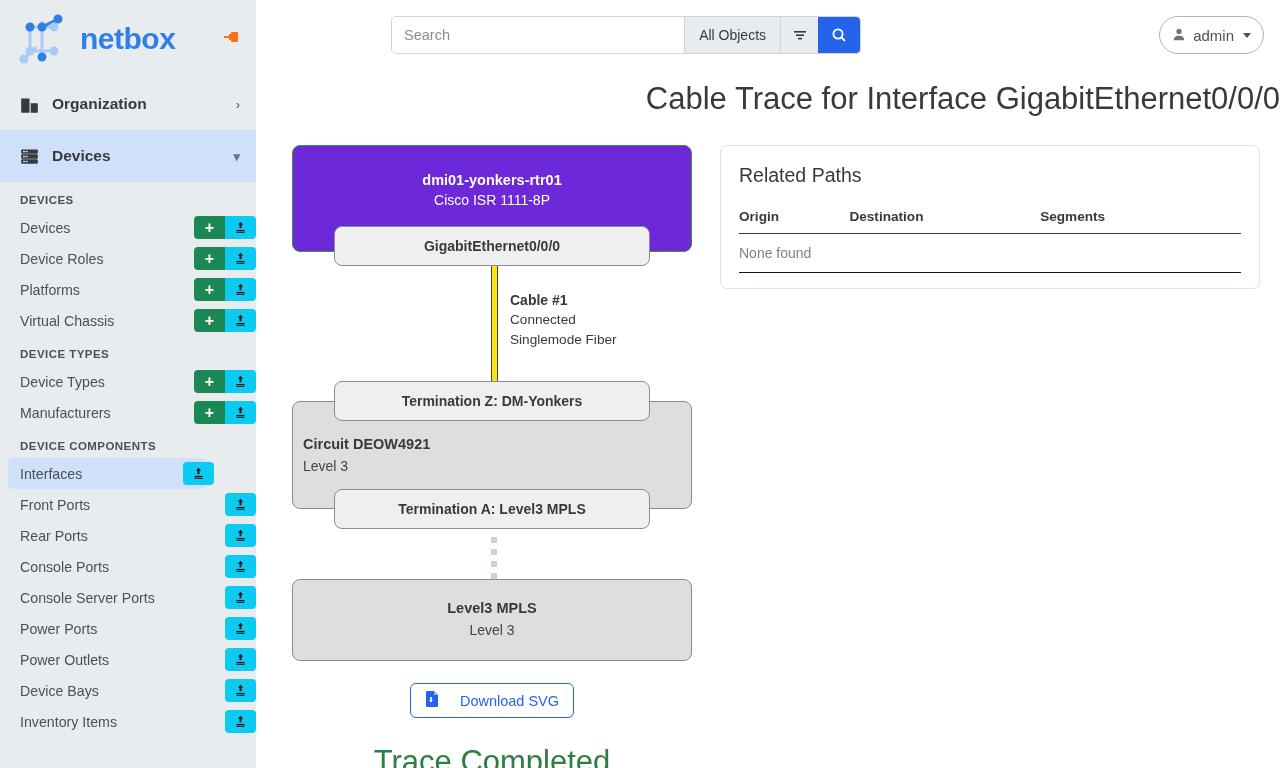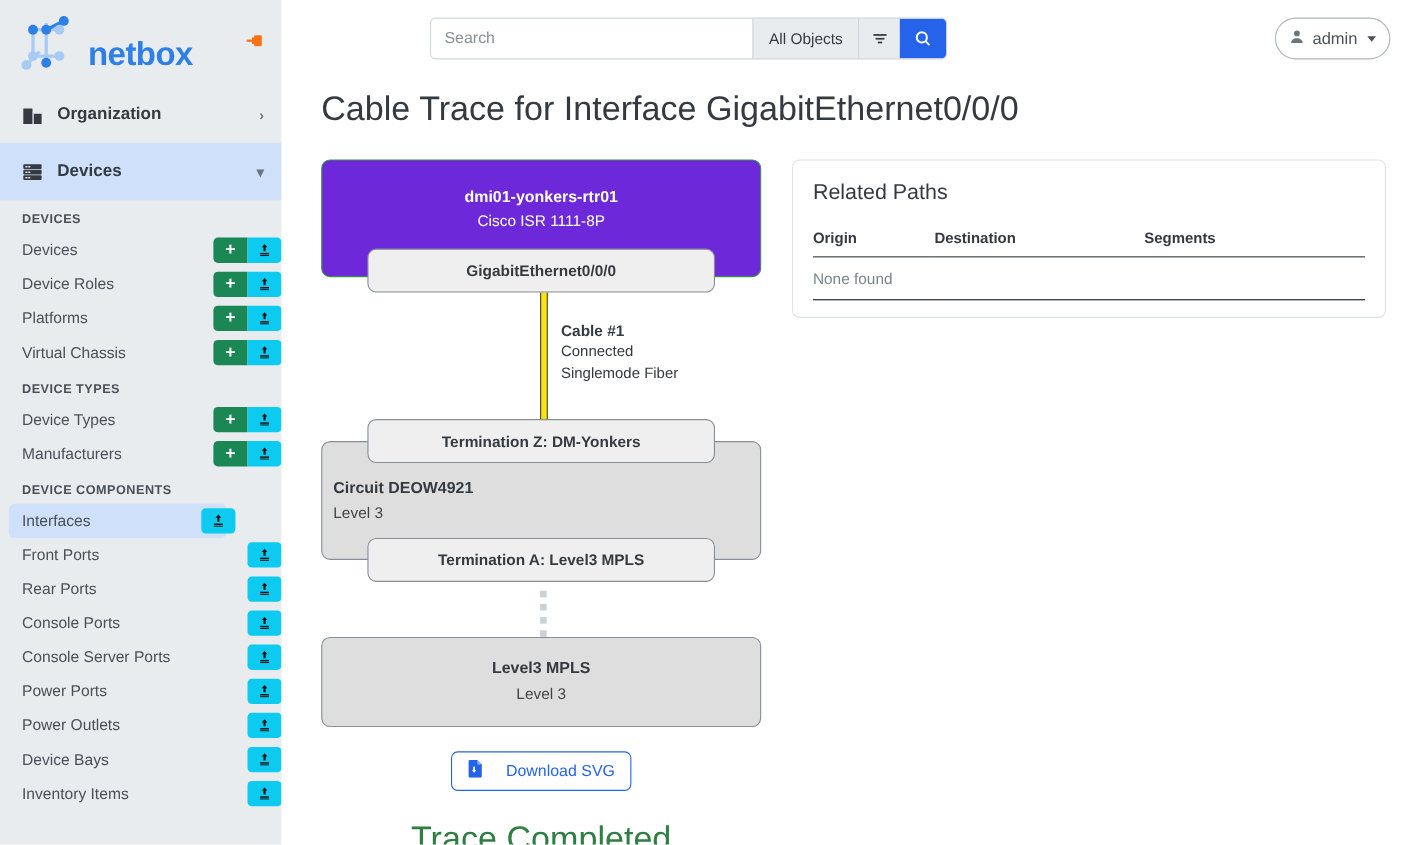--- a/index.html
+++ b/index.html
@@ -17,21 +17,21 @@
   #sidebar {
     width: 256px; height: 768px; flex: 0 0 256px;
     background: #e9ecef;
     overflow: hidden;
     position: relative;
   }
   .brand-row {
     height: 78px; display: flex; align-items: center;
     padding: 0 14px 0 16px;
   }
-  .brand-logo { display:flex; align-items:flex-end; gap:6px; }
+  .brand-logo { display:flex; align-items:center; gap:6px; }
   .brand-wordmark { font-size: 30px; font-weight: 700; color: #2f7fe8; letter-spacing: -0.5px; line-height: 1; }
   .pin-icon { margin-left: auto; }
 
   .nav-group {
     display: flex; align-items: center;
     height: 52px; padding: 0 16px;
     cursor: pointer;
     font-size: 15.5px; font-weight: 700; color: #343a40;
   }
   .nav-group.active { background: #cfe0fb; }
@@ -77,21 +77,21 @@
                    border-left: 1px solid #ced4da; cursor: pointer; }
   .search-go { display:flex; align-items:center; justify-content:center; width: 42px; background:#2563eb;
                cursor: pointer; }
 
   .user-btn { display:flex; align-items:center; gap:7px; height:38px; padding: 0 12px;
               border: 1px solid #adb5bd; border-radius: 19px; color:#495057; font-size: 15px;
               cursor:pointer; background:#fff; margin-left:auto; }
   .user-btn .caret { border-left:4px solid transparent; border-right:4px solid transparent;
                      border-top:5px solid #495057; margin-left:2px; }
 
-  .page-title { font-size: 31px; font-weight: 400; color: #343a40; padding: 10px 0 0 36px; line-height: 1.2;}
+  .page-title { font-size: 31px; font-weight: 400; color: #343a40; padding: 10px 0 0 36px; line-height: 1.2; text-align: right;}
 
   .content { display: flex; padding: 28px 20px 0 36px; gap: 28px; }
 
   
   .trace { width: 400px; flex: 0 0 400px; position: relative; }
   .node-box {
     border-radius: 8px; text-align: center; position: relative;
   }
   .device-node {
     background: #6d28d9; border: 1px solid #3d9142; color: #fff;

